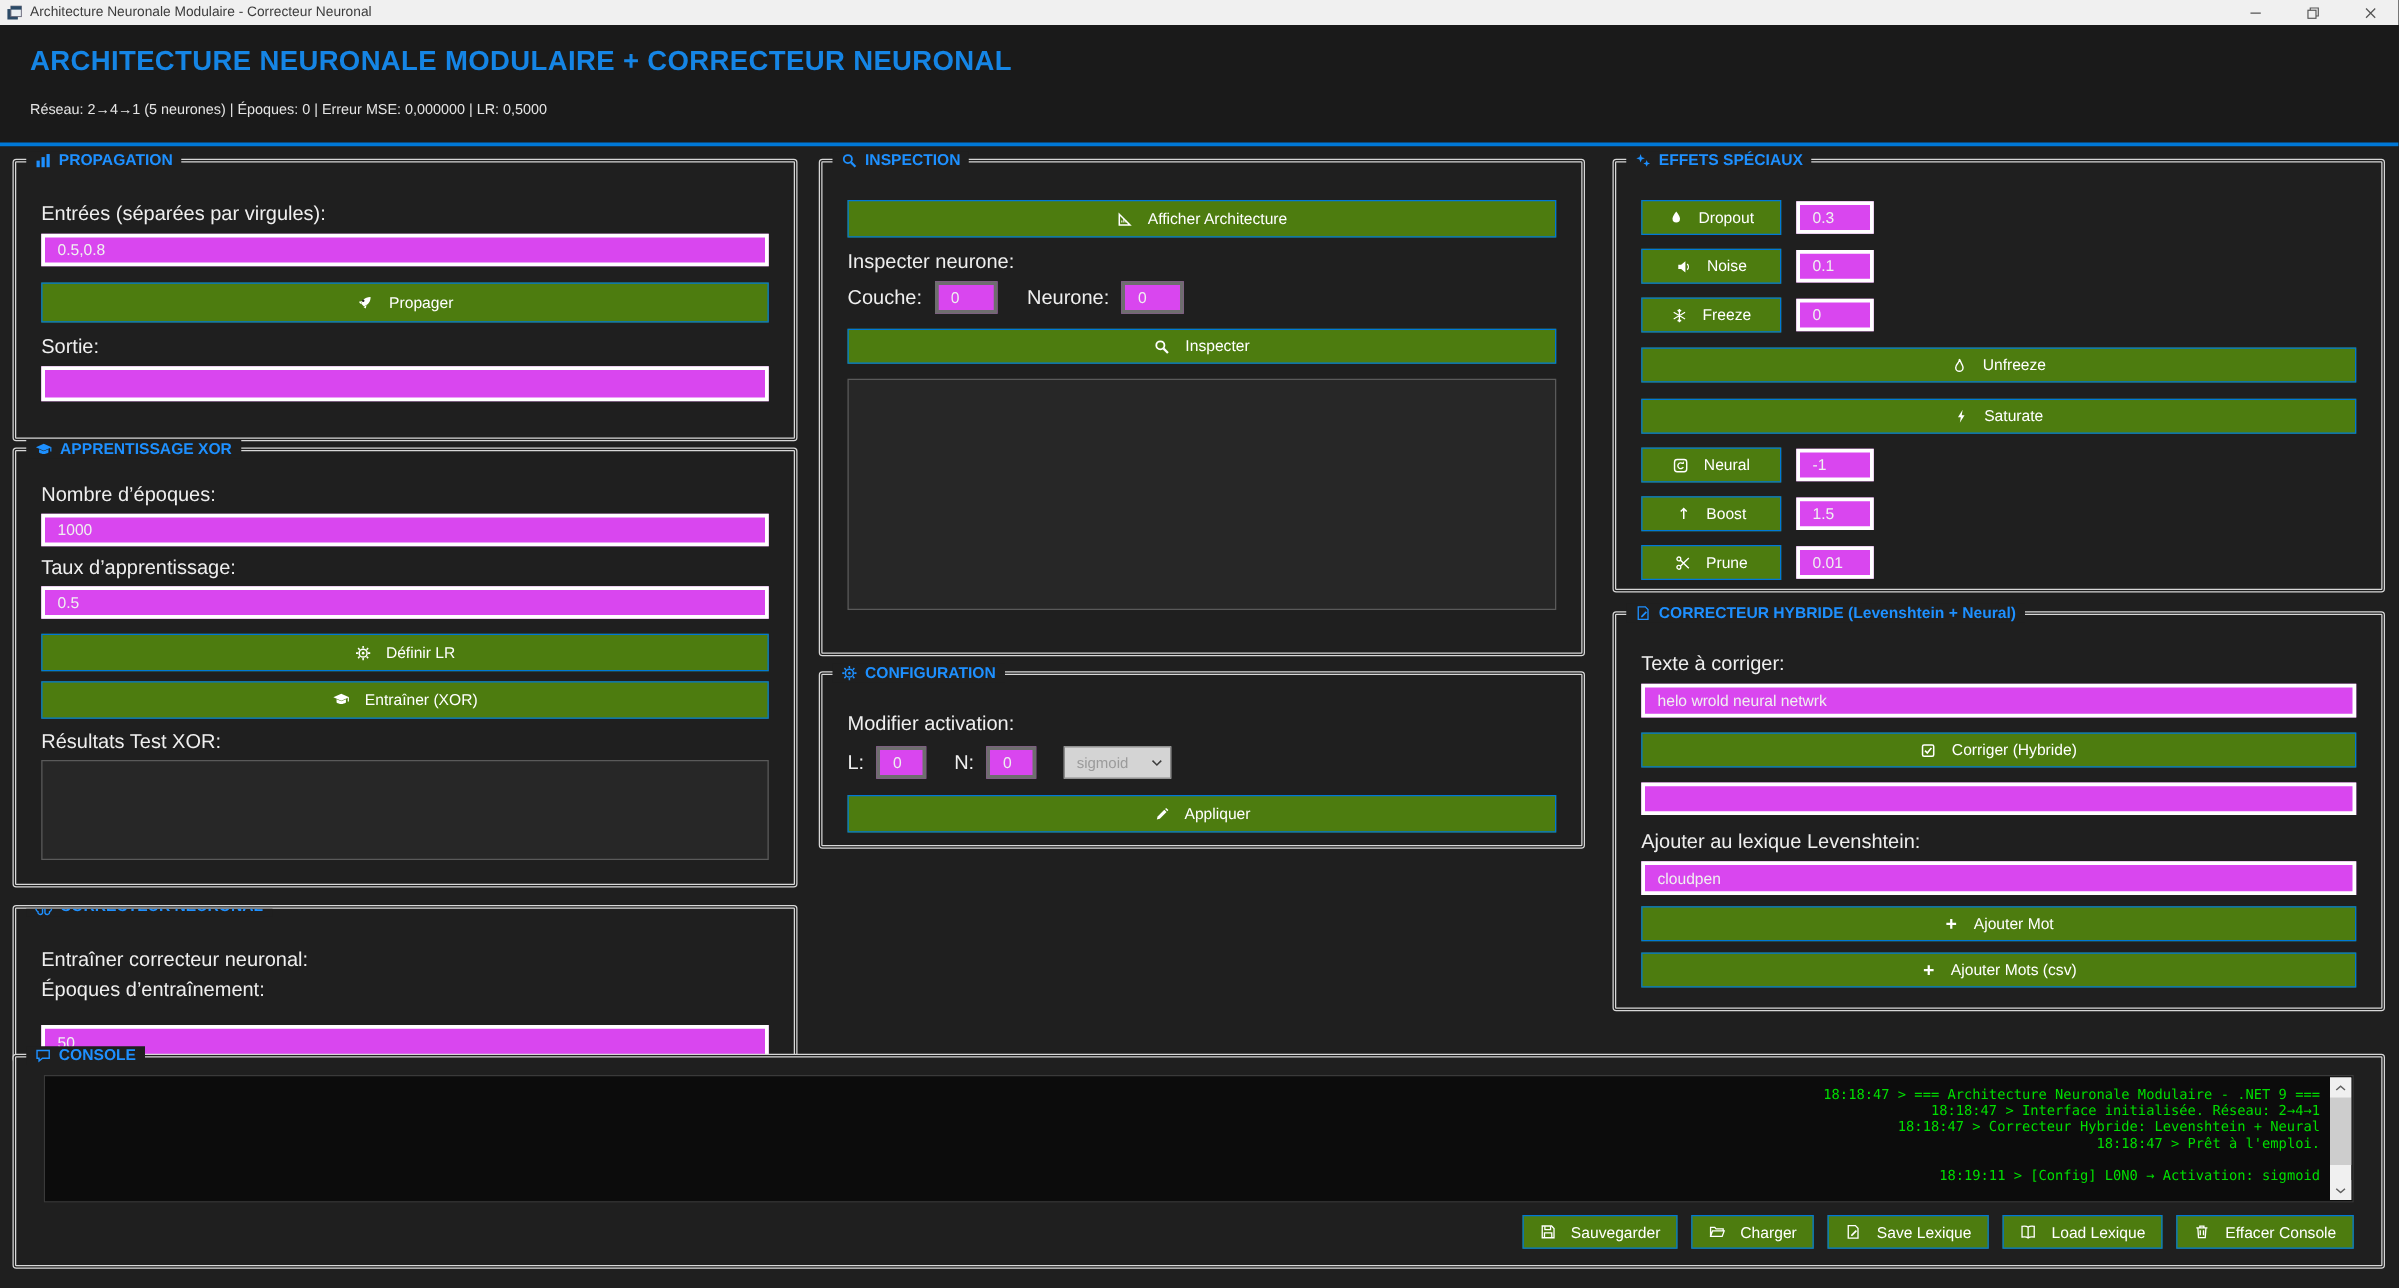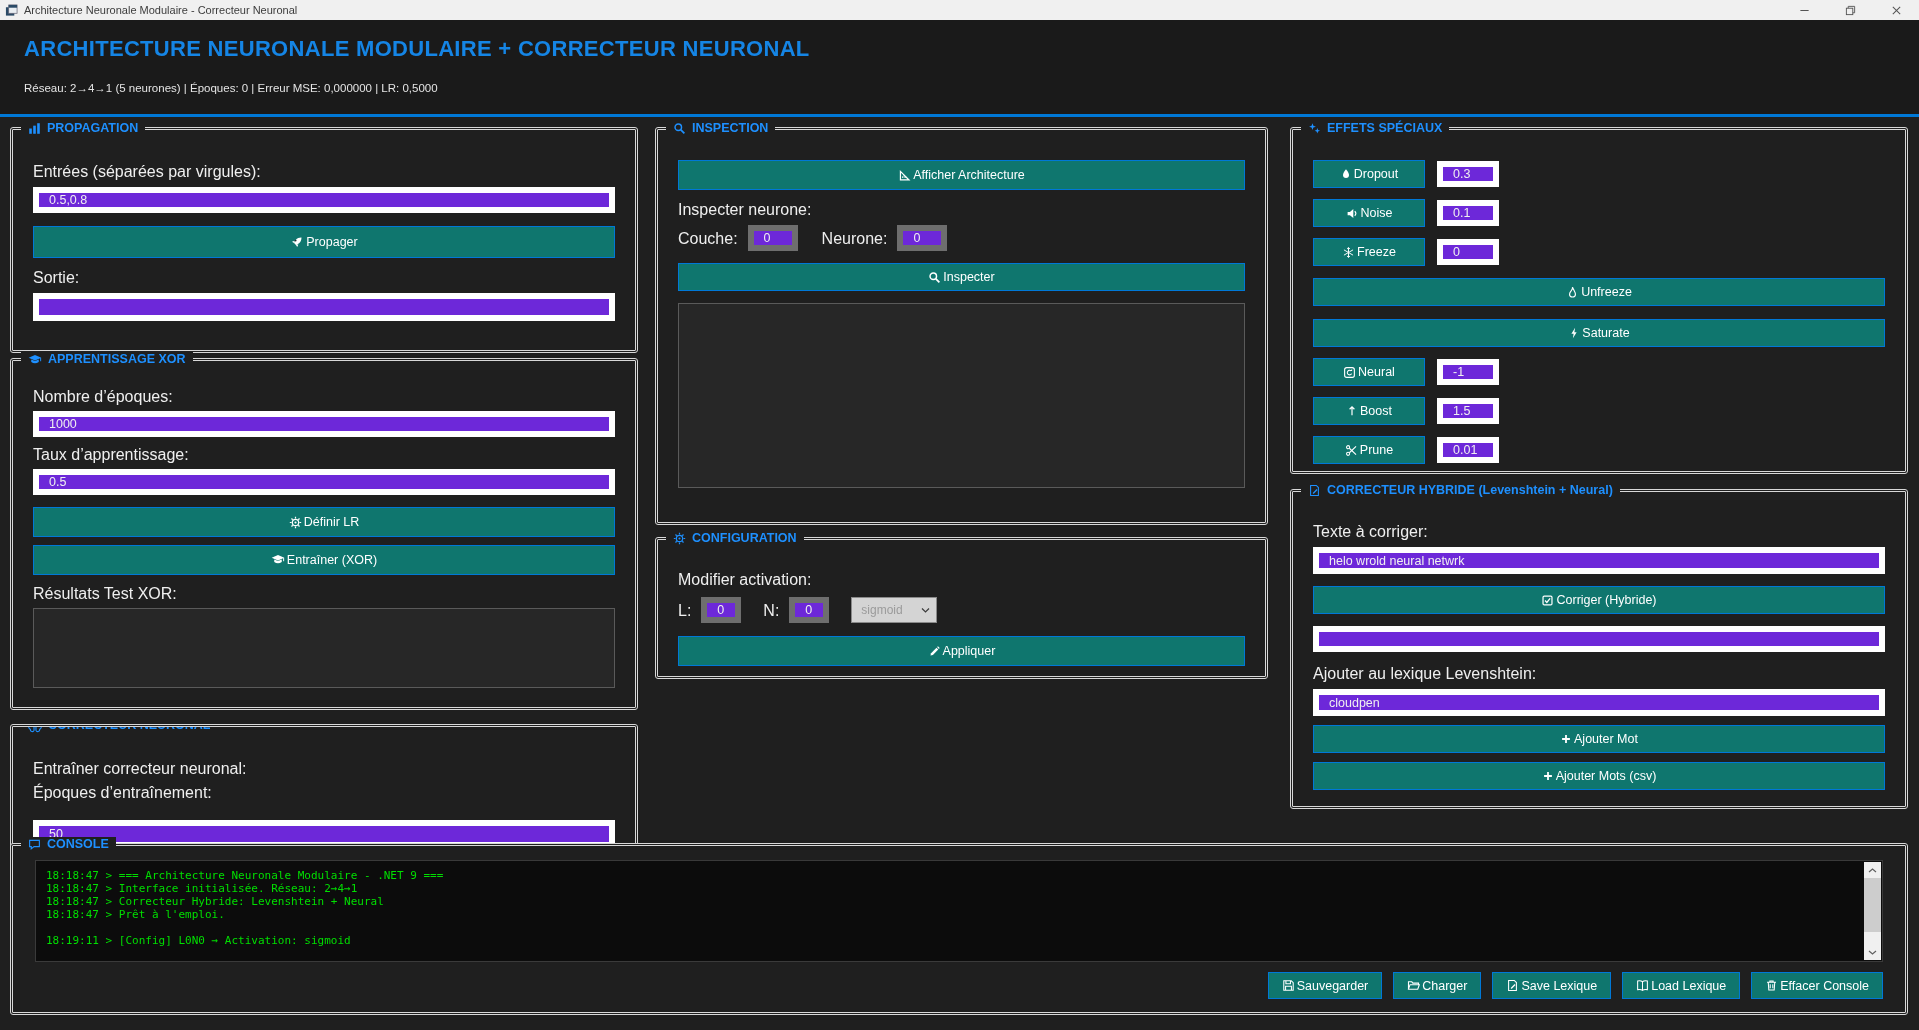--- a/index.html
+++ b/index.html
@@ -19,44 +19,44 @@
           border-bottom:3px solid #0078d7;padding-left:13px;}
   .app-title{position:absolute;left:24px;top:16px;font-size:22px;font-weight:bold;color:#1585e5;letter-spacing:.3px;}
   .status-line{position:absolute;left:24px;top:62px;font-size:11.5px;color:#e4e4e4;}
   
   .grp{position:absolute;border:3px double #d8d8d8;border-radius:3px;}
   .grp-title{position:absolute;top:-9px;left:8px;background:#1f1f1f;padding:0 7px;display:flex;
              align-items:center;gap:6px;color:#1e90ff;font-weight:bold;font-size:12.5px;
              line-height:15px;white-space:nowrap;}
   .grp-body{padding:22px 20px 0;}
   .lbl{font-size:16px;color:#efefef;margin:12px 0 8px;line-height:15px;}
-  .tbx{display:block;width:100%;height:26px;background:#6d28d9;border:6px solid #ffffff;
+  .tbx{display:block;width:100%;height:26px;background:#d946ef;border:3px solid #ffffff;
        color:#f0f0f0;font-size:12.5px;padding:0 10px;font-family:"Liberation Sans",sans-serif;outline:none;}
   .tbx.small{display:inline-block;width:50px;text-align:left;border-color:#6e6e6e;}
   .area{width:100%;background:#272727;border:1px solid #5a5a5a;resize:none;outline:none;
         color:#f0f0f0;font-size:12.5px;font-family:"Liberation Sans",sans-serif;padding:6px 10px;}
-  .btn{width:100%;height:30px;background:#0f766e;border:1px solid #0078d7;color:#fff;
+  .btn{width:100%;height:30px;background:#4d7c0f;border:1px solid #0078d7;color:#fff;
        font-size:12.5px;font-family:"Liberation Sans",sans-serif;display:flex;align-items:center;
-       justify-content:center;gap:2px;cursor:default;}
+       justify-content:center;gap:12px;cursor:default;}
   .btn .ic,.grp-title .ic{display:flex;}
   .inline-row{display:flex;align-items:center;gap:10px;}
   .inline-row .lbl{margin:0;}
   
   .fx-row{display:flex;align-items:center;gap:12px;margin-top:11px;}
   .fx-row .btn{width:112px;height:28px;}
   .fx-row .tbx{width:62px;}
   
   .combo{width:86px;height:26px;background:#d4d4d4;border:1px solid #8a8a8a;display:flex;
          align-items:center;padding:0 6px 0 9px;font-size:12px;color:#9b9b9b;}
   .combo-arrow{margin-left:auto;display:flex;}
   
   .console-grp{background:#1f1f1f;z-index:5;}
   .console-box{position:relative;height:102px;background:#0c0c0c;border:1px solid #3a3a3a;
                padding:8px 26px 0 10px;font-family:"DejaVu Sans Mono",monospace;font-size:11px;
-               line-height:13px;color:#00df00;overflow:hidden;}
+               line-height:13px;color:#00df00;overflow:hidden;text-align:right;}
   .cline{white-space:pre;min-height:13px;}
   .vscroll{position:absolute;top:1px;right:1px;bottom:1px;width:17px;background:#f0f0f0;}
   .sb-btn{position:absolute;left:0;width:17px;height:16px;background:#f0f0f0;display:flex;
           align-items:center;justify-content:center;}
   .sb-btn.up{top:0;} .sb-btn.down{bottom:0;}
   .sb-thumb{position:absolute;left:0;top:16px;width:17px;height:54px;background:#cdcdcd;}
   .console-actions{display:flex;justify-content:flex-end;gap:11px;margin-top:10px;}
   .console-actions .btn{width:auto;height:27px;padding:0 13px;}
 </style>
 </head>

